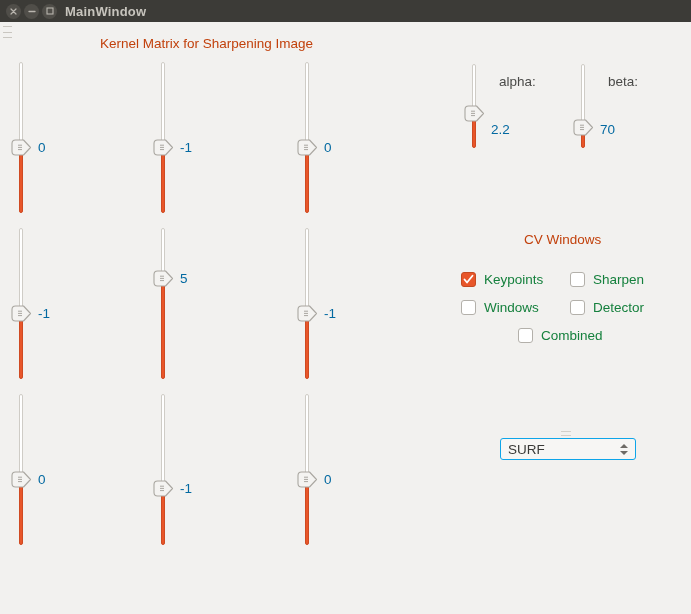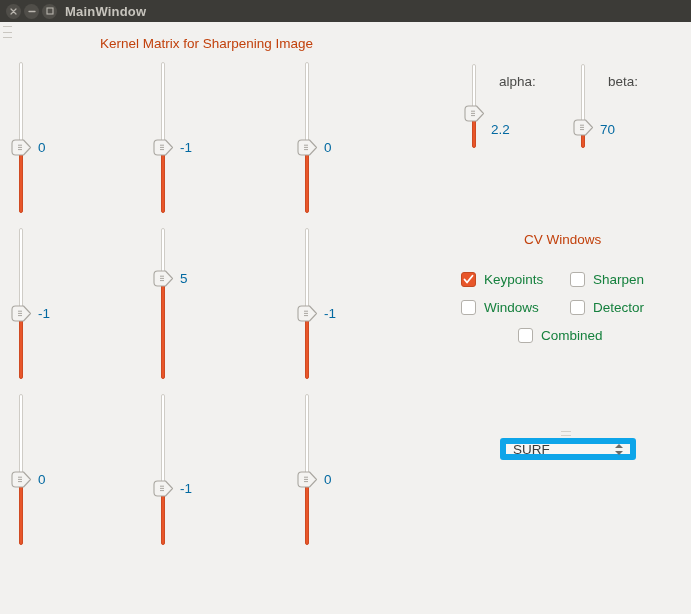--- a/index.html
+++ b/index.html
@@ -168,21 +168,21 @@
   }
 
   
   .combo {
     position: absolute;
     left: 500px; top: 438px;
     width: 136px;
     height: 22px;
     box-sizing: border-box;
     background: #f7f6f4;
-    border: 6px solid #0ea5e9;
+    border: 1px solid #0ea5e9;
     border-radius: 3px;
     display: flex;
     align-items: center;
     padding: 0 4px 0 7px;
   }
   .combo .combo-value {
     flex: 1;
     color: #3a3a38;
     font-size: 13.5px;
     font-family: "Liberation Sans", sans-serif;

